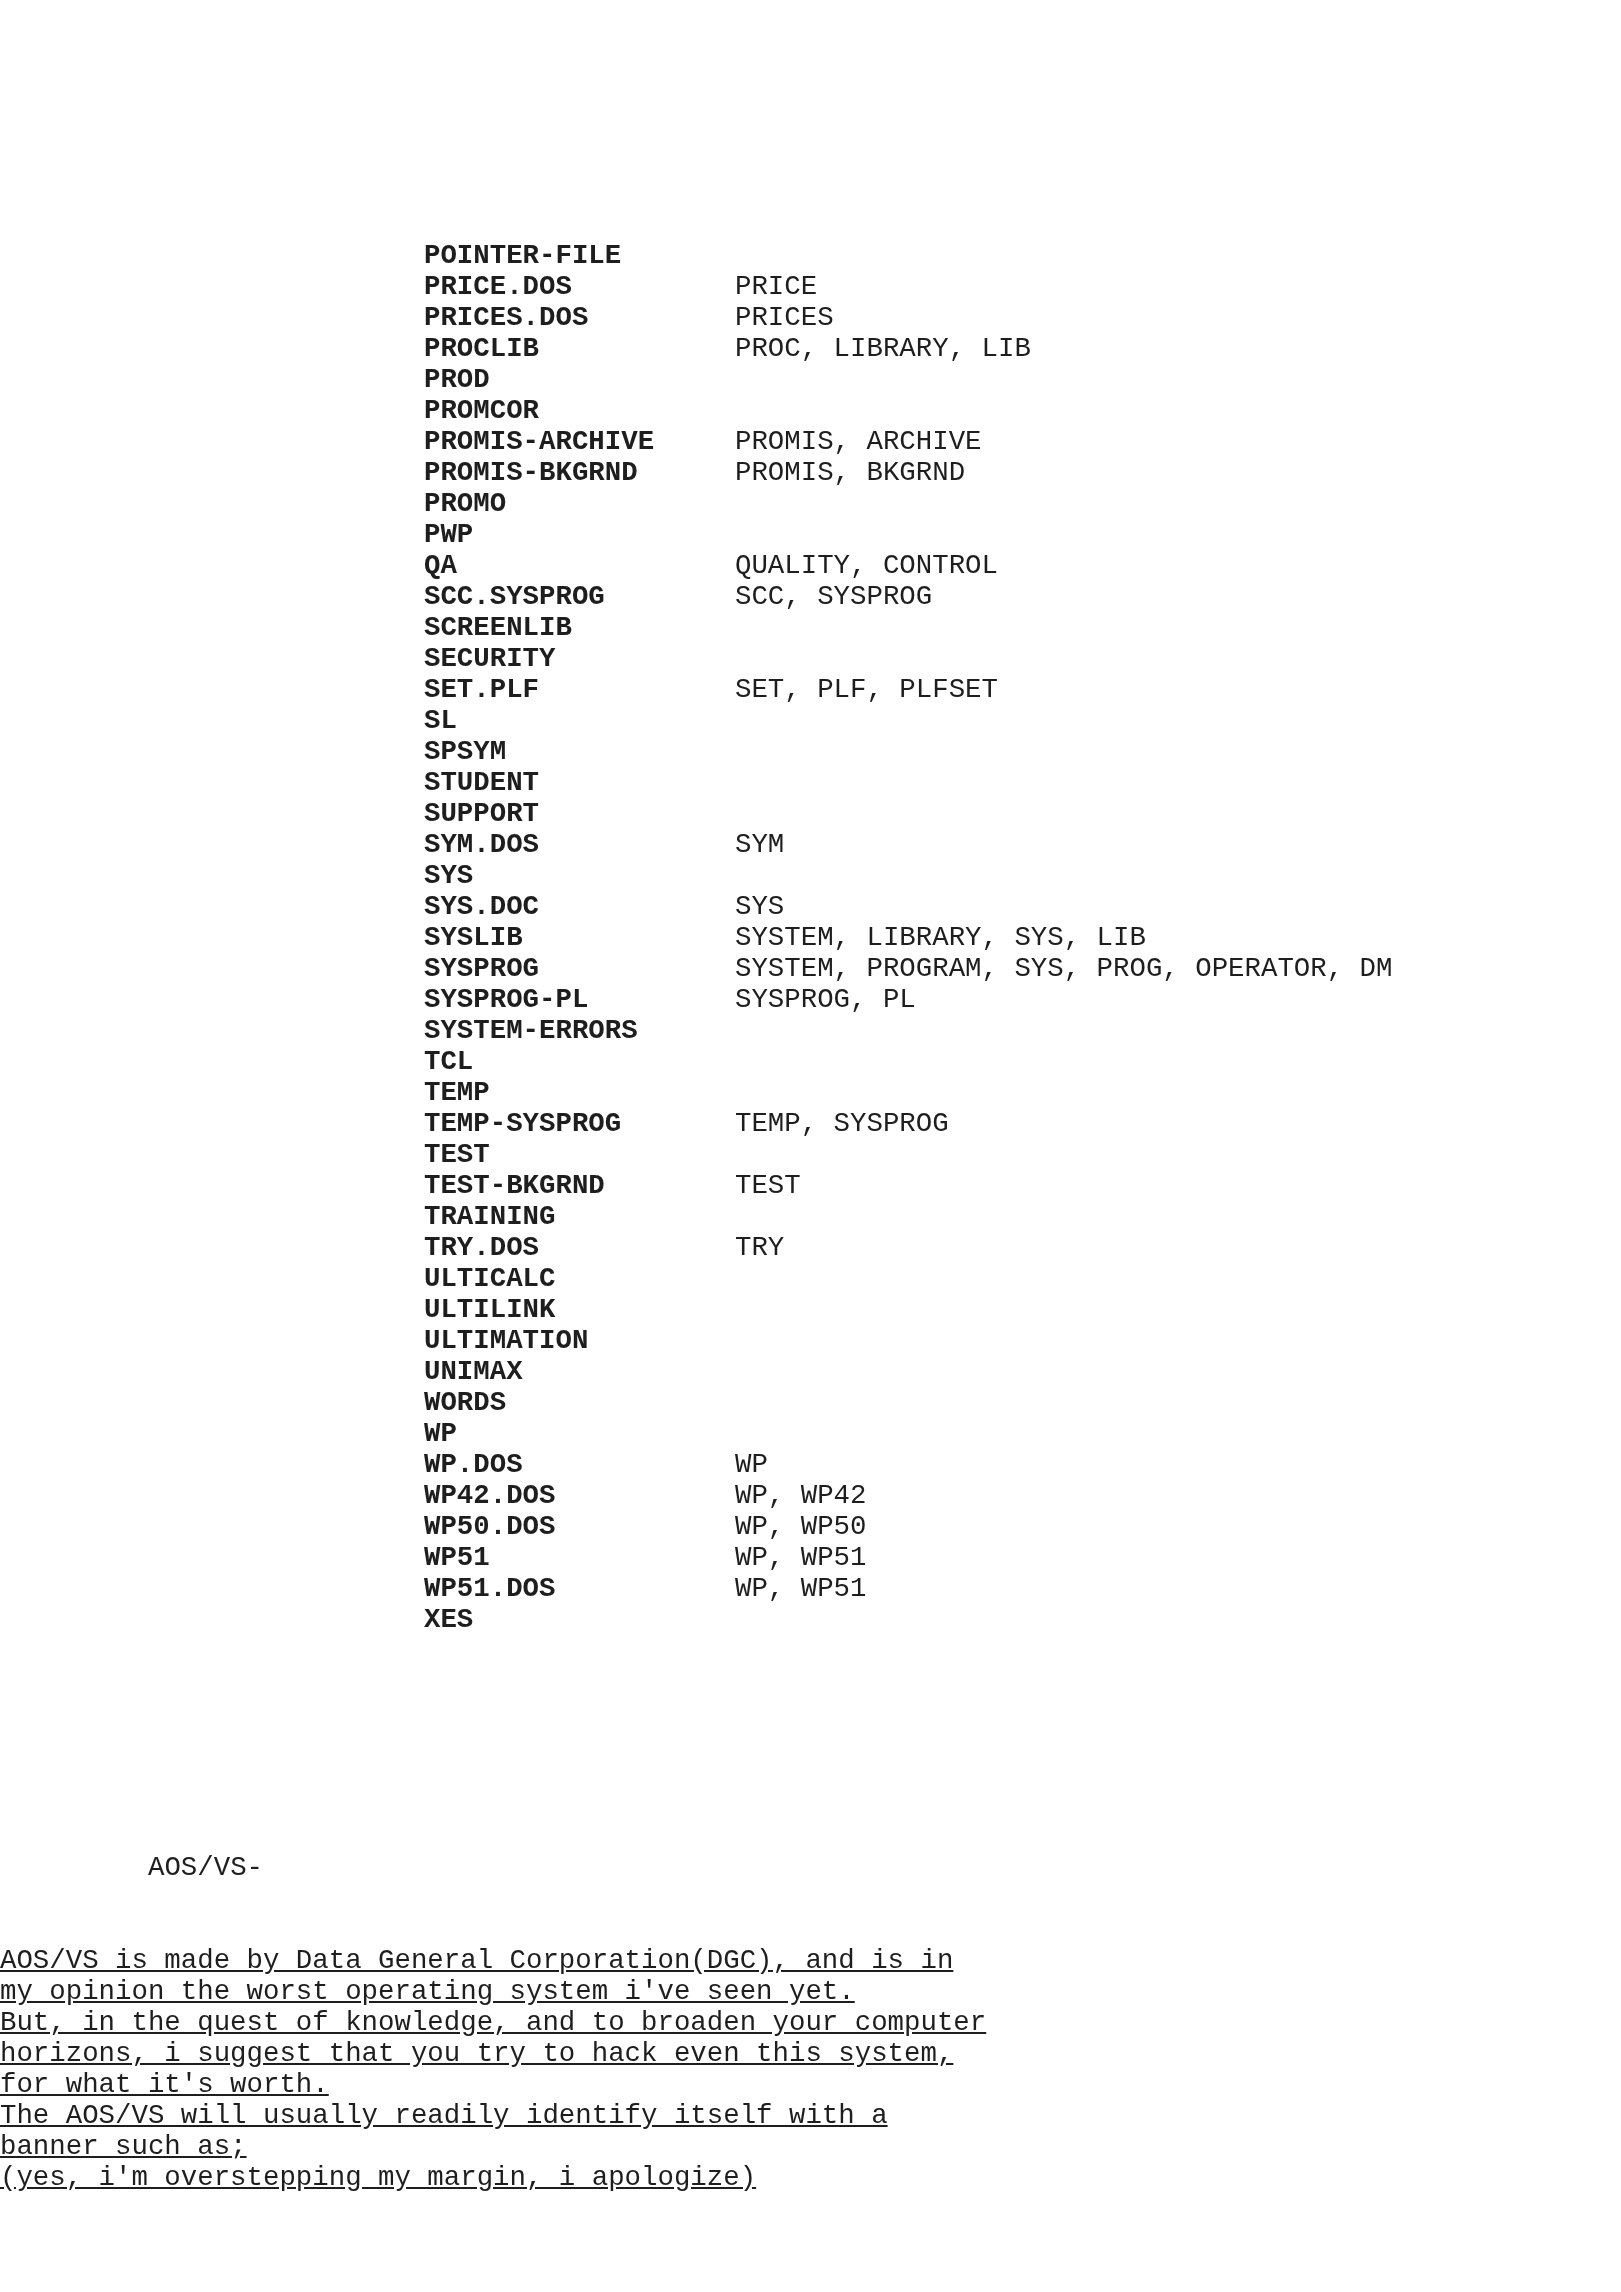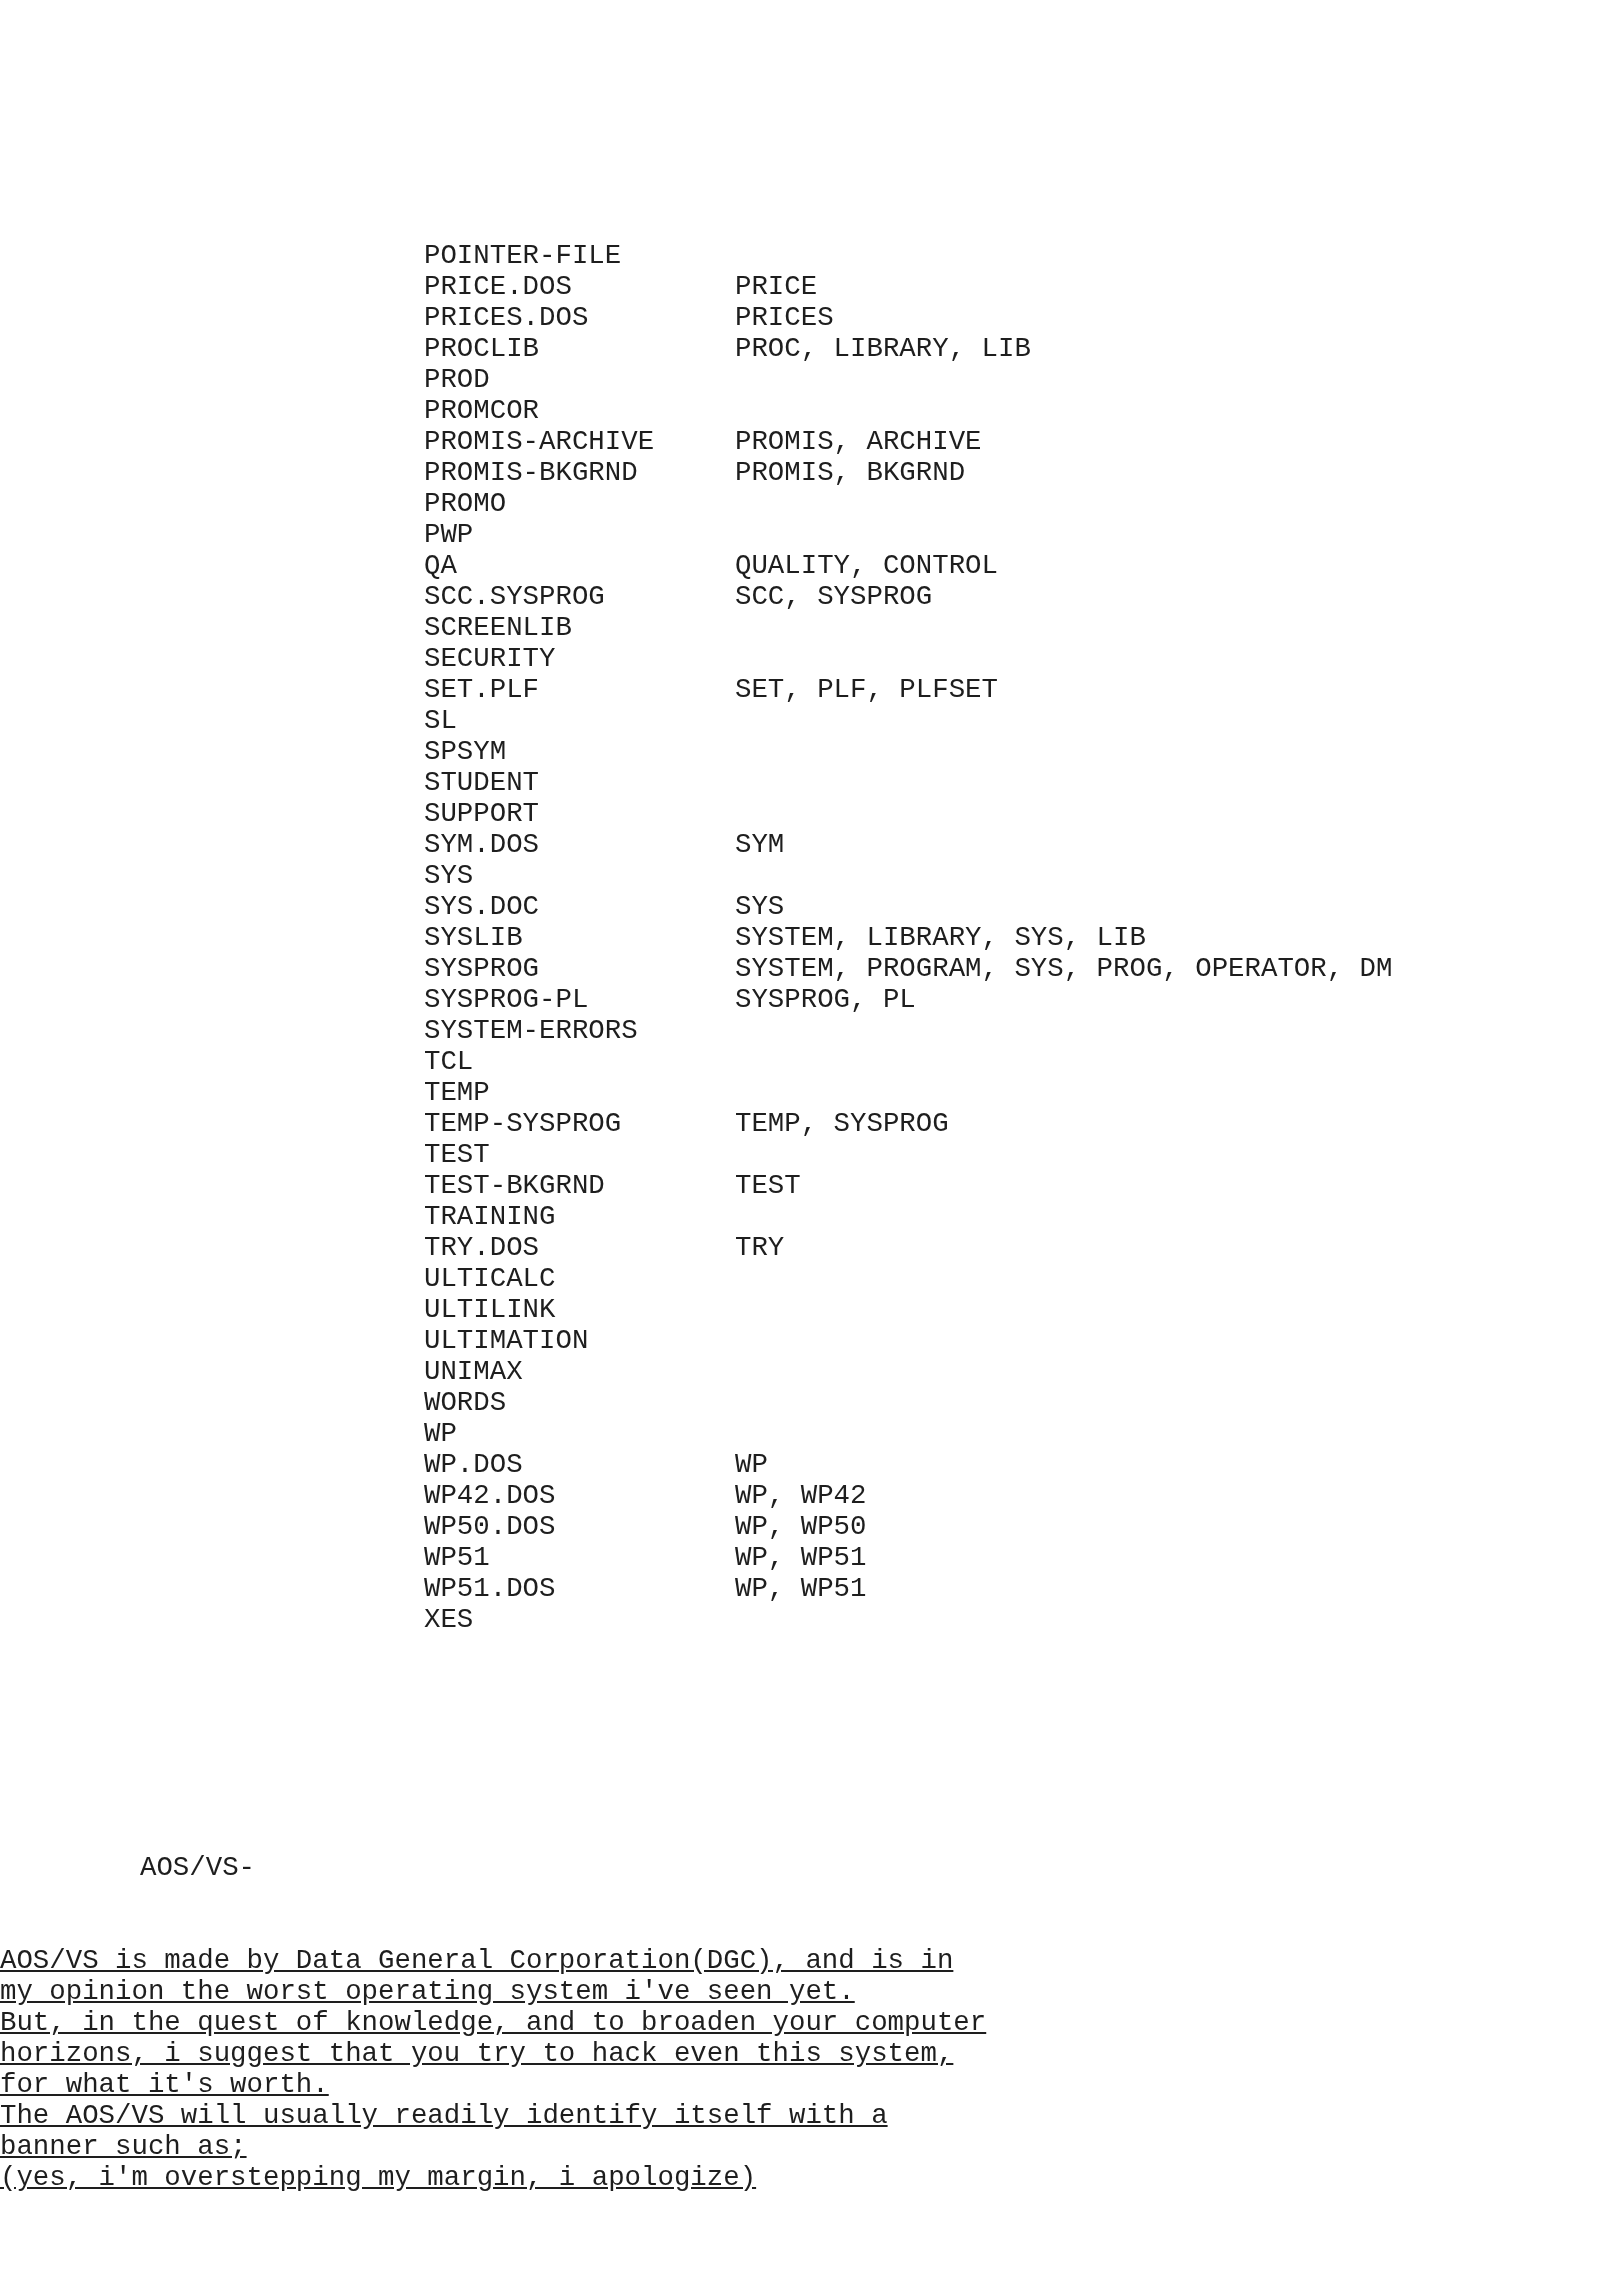--- a/index.html
+++ b/index.html
@@ -13,24 +13,24 @@
     position: absolute;
     top: 147px; left: 0;
     width: 1621px;
     color: #1e1e1e;
     font-size: 27.4px;
     line-height: 31px;
     white-space: pre;
   }
   .listing { margin-left: 424px; }
   .lrow { height: 31px; white-space: pre; }
-  .fname { display: inline-block; width: 311px; }
+  .fname { display: inline-block; width: 311px; font-weight: bold; }
   .gap { height: 31px; }
   .aos { position: relative; }
-  .aos-label { position: absolute; left: 140px; top: 0; }
+  .aos-label { position: absolute; left: 148px; top: 0; }
   pre.plines { margin: 0; font: inherit; white-space: pre; text-decoration: underline; }
   .indent-main { margin-left: 424px; }
 </style>
 </head>
 <body>
 
 <div class="doc">
 
   <div class="listing"><div class="lrow"><span class="fname">POINTER-FILE</span><span></span></div><div class="lrow"><span class="fname">PRICE.DOS</span><span>PRICE</span></div><div class="lrow"><span class="fname">PRICES.DOS</span><span>PRICES</span></div><div class="lrow"><span class="fname">PROCLIB</span><span>PROC, LIBRARY, LIB</span></div><div class="lrow"><span class="fname">PROD</span><span></span></div><div class="lrow"><span class="fname">PROMCOR</span><span></span></div><div class="lrow"><span class="fname">PROMIS-ARCHIVE</span><span>PROMIS, ARCHIVE</span></div><div class="lrow"><span class="fname">PROMIS-BKGRND</span><span>PROMIS, BKGRND</span></div><div class="lrow"><span class="fname">PROMO</span><span></span></div><div class="lrow"><span class="fname">PWP</span><span></span></div><div class="lrow"><span class="fname">QA</span><span>QUALITY, CONTROL</span></div><div class="lrow"><span class="fname">SCC.SYSPROG</span><span>SCC, SYSPROG</span></div><div class="lrow"><span class="fname">SCREENLIB</span><span></span></div><div class="lrow"><span class="fname">SECURITY</span><span></span></div><div class="lrow"><span class="fname">SET.PLF</span><span>SET, PLF, PLFSET</span></div><div class="lrow"><span class="fname">SL</span><span></span></div><div class="lrow"><span class="fname">SPSYM</span><span></span></div><div class="lrow"><span class="fname">STUDENT</span><span></span></div><div class="lrow"><span class="fname">SUPPORT</span><span></span></div><div class="lrow"><span class="fname">SYM.DOS</span><span>SYM</span></div><div class="lrow"><span class="fname">SYS</span><span></span></div><div class="lrow"><span class="fname">SYS.DOC</span><span>SYS</span></div><div class="lrow"><span class="fname">SYSLIB</span><span>SYSTEM, LIBRARY, SYS, LIB</span></div><div class="lrow"><span class="fname">SYSPROG</span><span>SYSTEM, PROGRAM, SYS, PROG, OPERATOR, DM</span></div><div class="lrow"><span class="fname">SYSPROG-PL</span><span>SYSPROG, PL</span></div><div class="lrow"><span class="fname">SYSTEM-ERRORS</span><span></span></div><div class="lrow"><span class="fname">TCL</span><span></span></div><div class="lrow"><span class="fname">TEMP</span><span></span></div><div class="lrow"><span class="fname">TEMP-SYSPROG</span><span>TEMP, SYSPROG</span></div><div class="lrow"><span class="fname">TEST</span><span></span></div><div class="lrow"><span class="fname">TEST-BKGRND</span><span>TEST</span></div><div class="lrow"><span class="fname">TRAINING</span><span></span></div><div class="lrow"><span class="fname">TRY.DOS</span><span>TRY</span></div><div class="lrow"><span class="fname">ULTICALC</span><span></span></div><div class="lrow"><span class="fname">ULTILINK</span><span></span></div><div class="lrow"><span class="fname">ULTIMATION</span><span></span></div><div class="lrow"><span class="fname">UNIMAX</span><span></span></div><div class="lrow"><span class="fname">WORDS</span><span></span></div><div class="lrow"><span class="fname">WP</span><span></span></div><div class="lrow"><span class="fname">WP.DOS</span><span>WP</span></div><div class="lrow"><span class="fname">WP42.DOS</span><span>WP, WP42</span></div><div class="lrow"><span class="fname">WP50.DOS</span><span>WP, WP50</span></div><div class="lrow"><span class="fname">WP51</span><span>WP, WP51</span></div><div class="lrow"><span class="fname">WP51.DOS</span><span>WP, WP51</span></div><div class="lrow"><span class="fname">XES</span><span></span></div></div>
 

